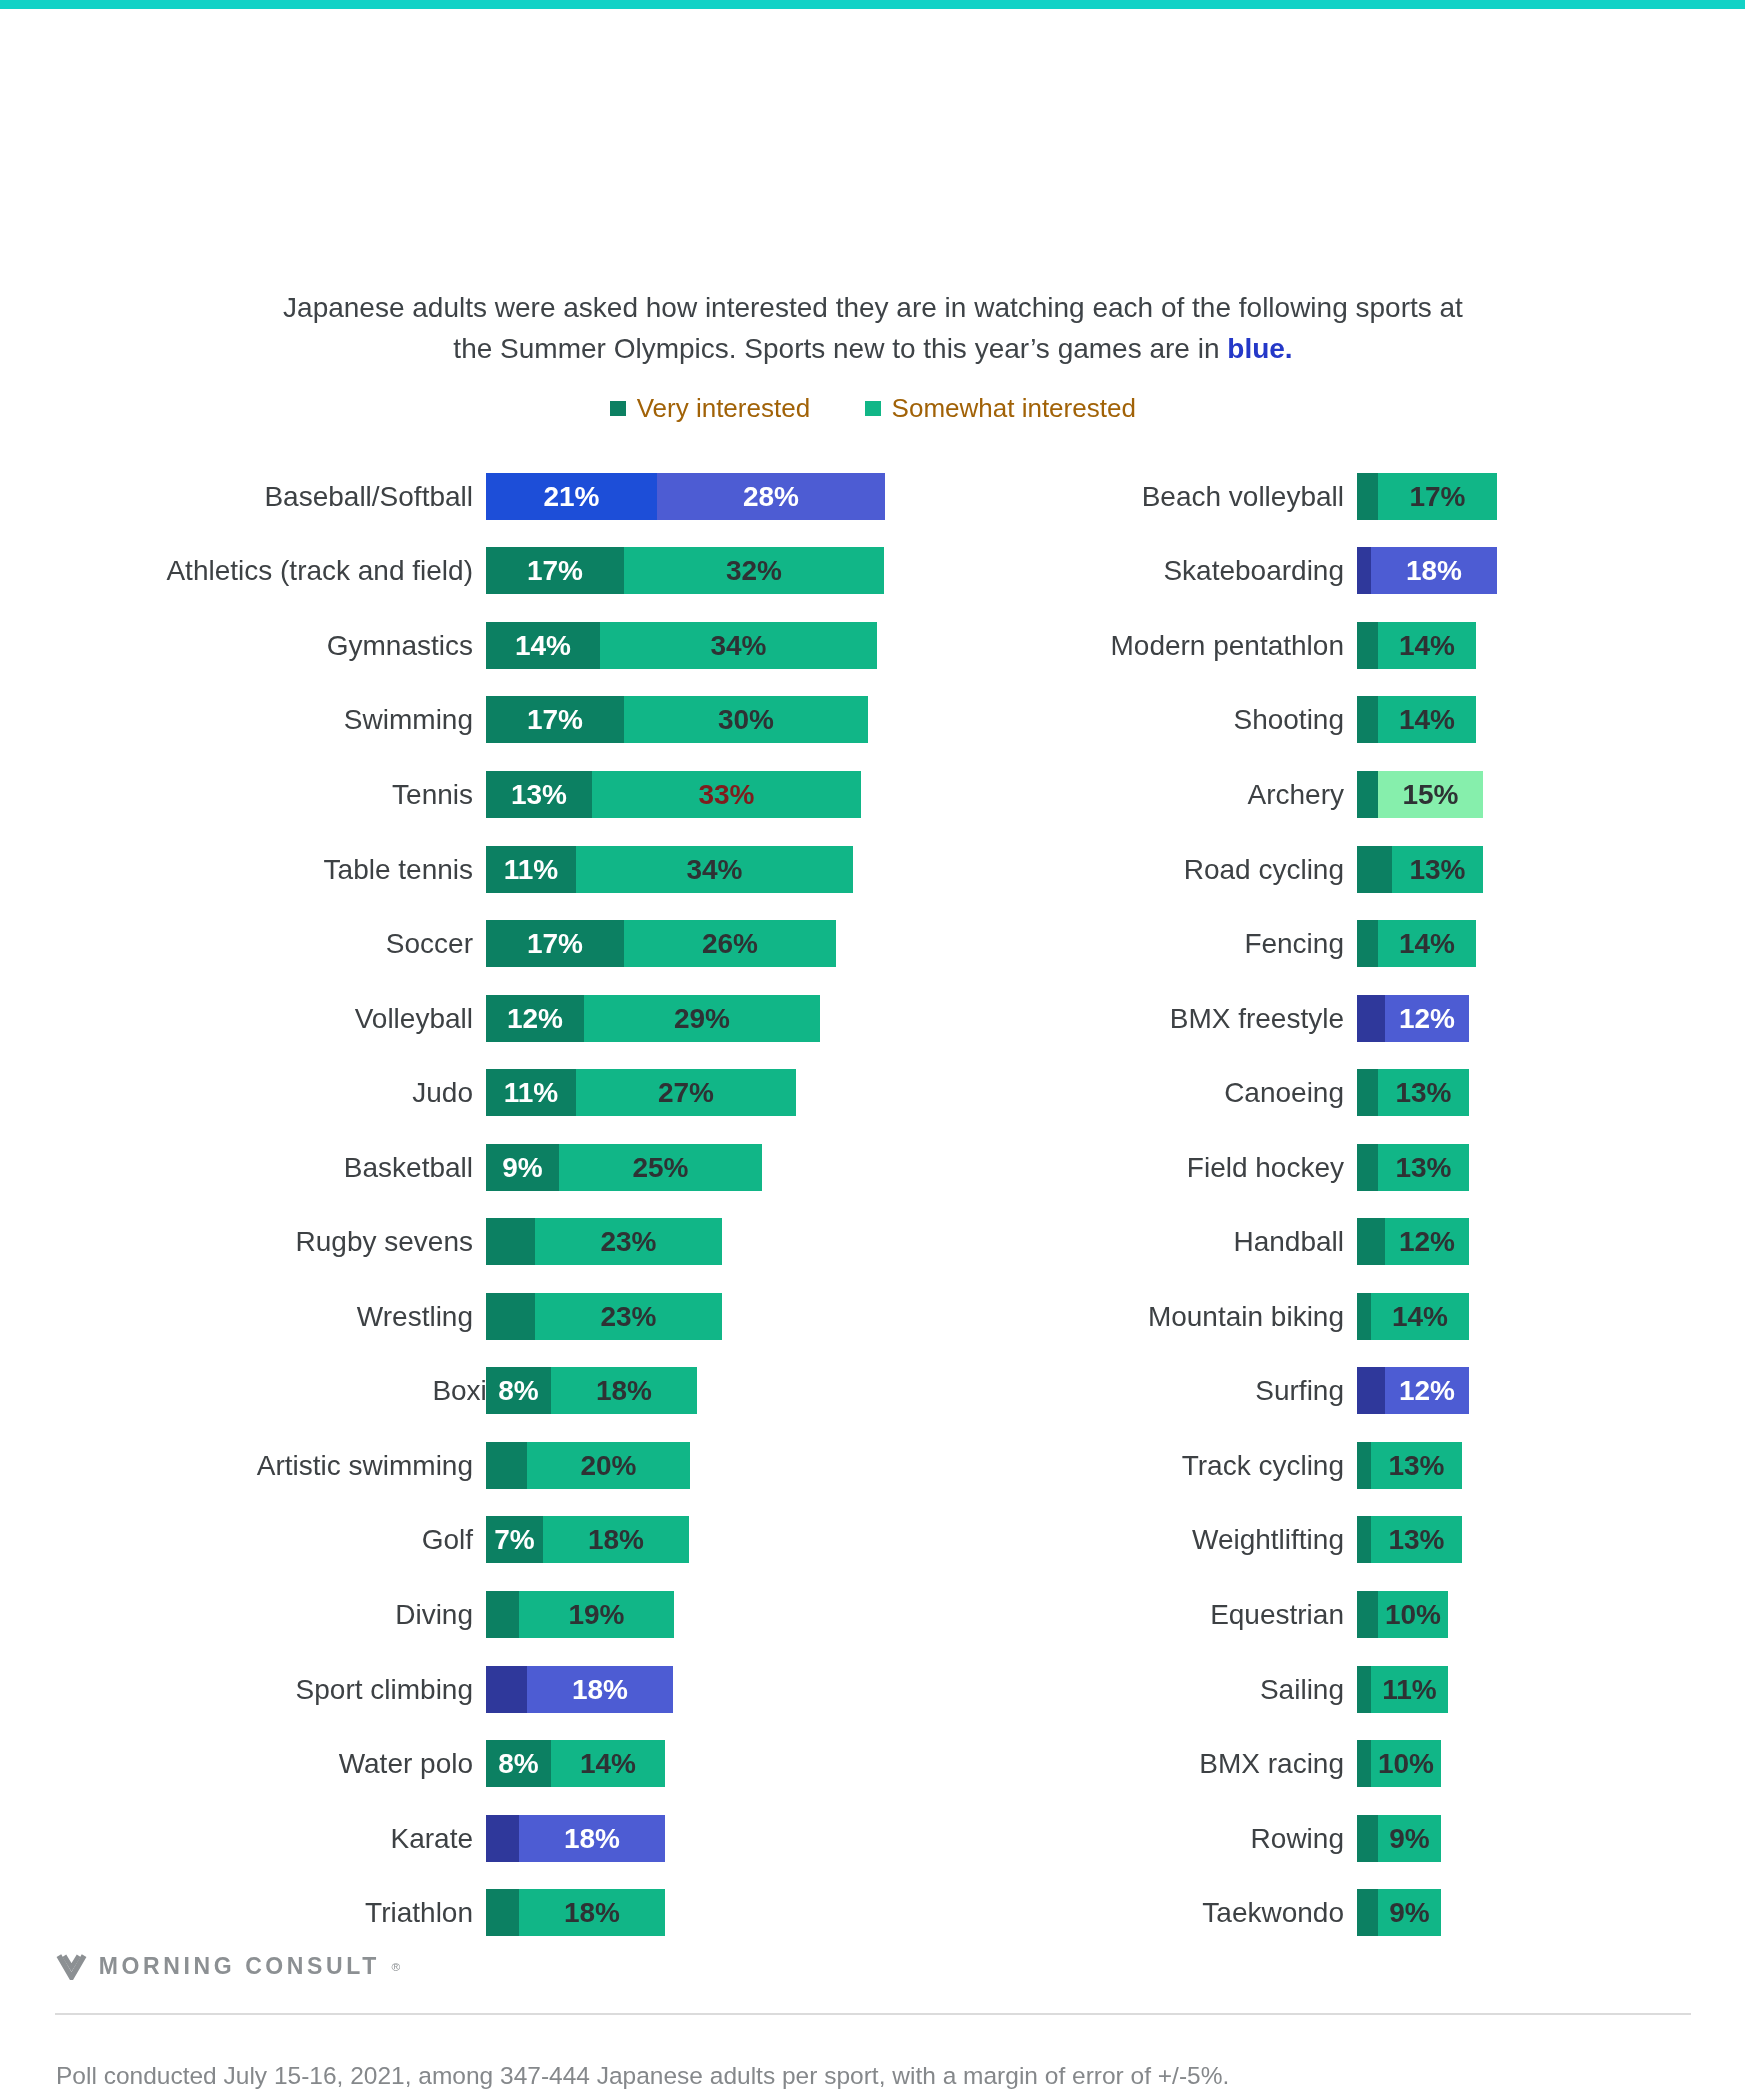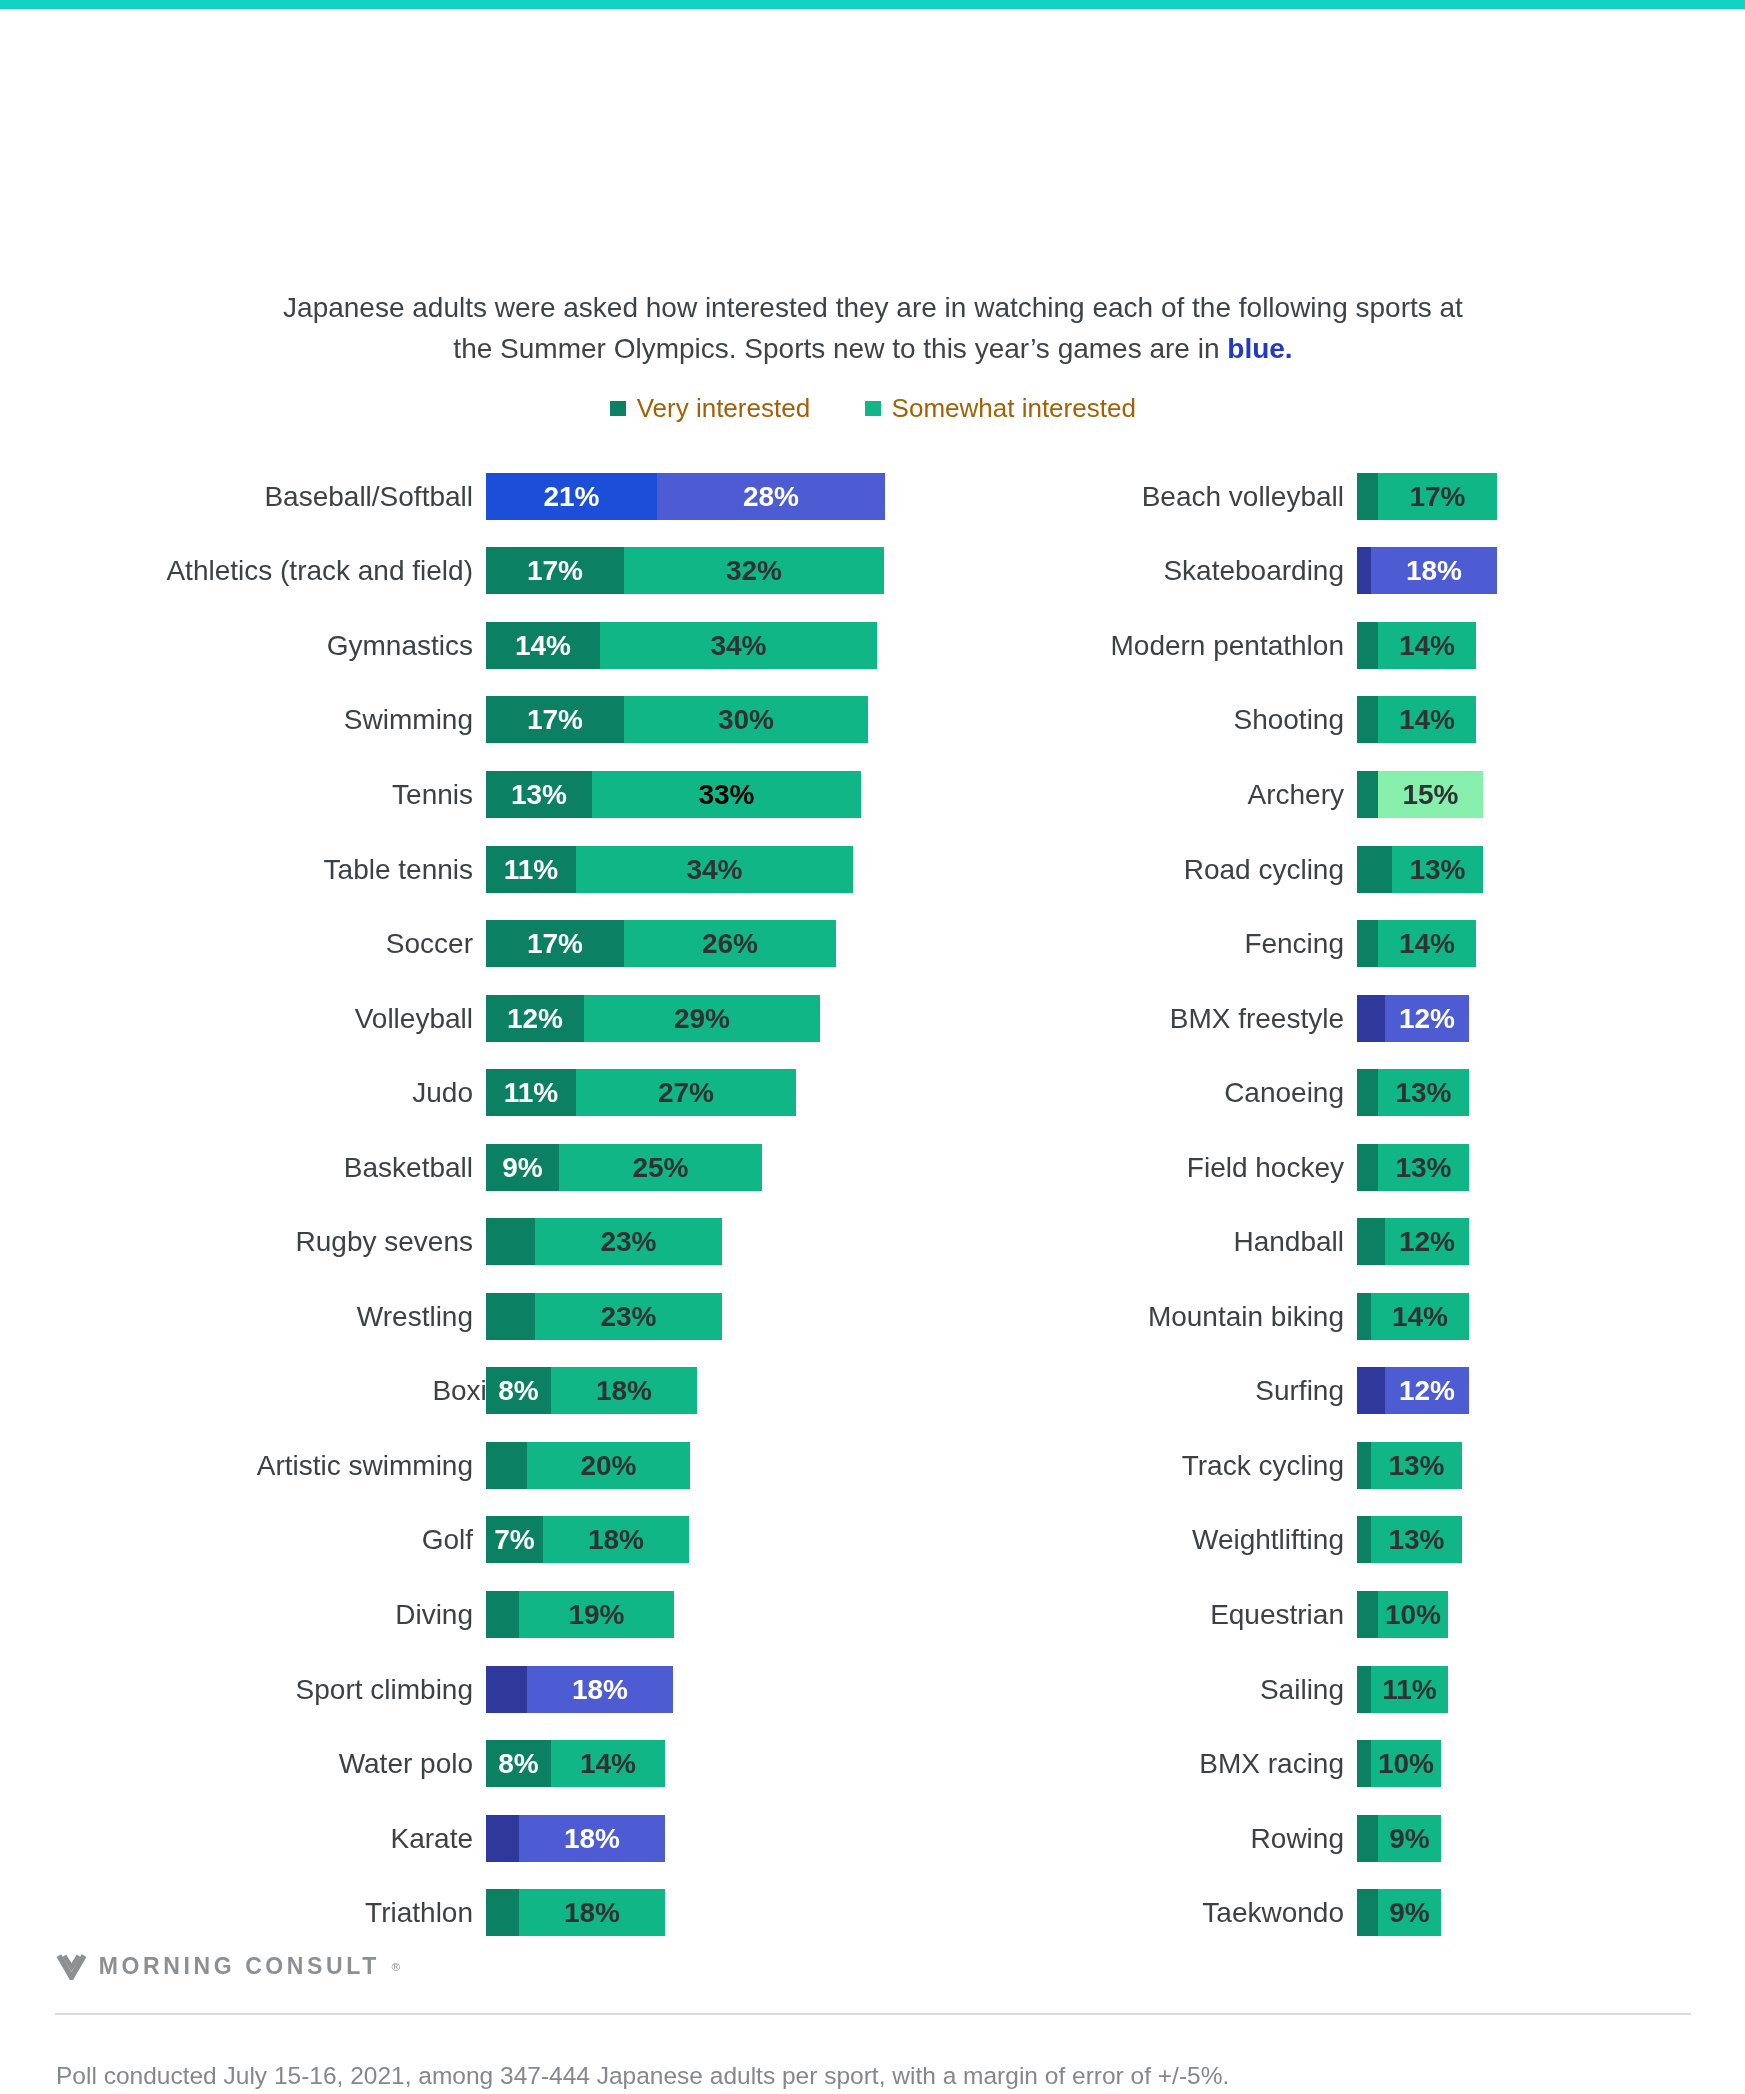--- a/index.html
+++ b/index.html
@@ -94,21 +94,21 @@
           </div>
         </div>
       </div>
       <div class="row" style="top: 771px;">
         <div class="sport-label" style="right: 1273px;">Tennis</div>
         <div class="bar" style="left: 486px;">
           <div class="seg" style="width: 106px; background: rgb(12, 128, 98);">
             <span style="color: rgb(255, 255, 255);">13%</span>
           </div>
           <div class="seg" style="width: 269px; background: rgb(17, 182, 135);">
-            <span style="color: #000000;">33%</span>
+            <span style="color: #7f1d1d;">33%</span>
           </div>
         </div>
       </div>
       <div class="row" style="top: 846px;">
         <div class="sport-label" style="right: 1273px;">Table tennis</div>
         <div class="bar" style="left: 486px;">
           <div class="seg" style="width: 90px; background: rgb(12, 128, 98);">
             <span style="color: rgb(255, 255, 255);">11%</span>
           </div>
           <div class="seg" style="width: 277px; background: rgb(17, 182, 135);">

